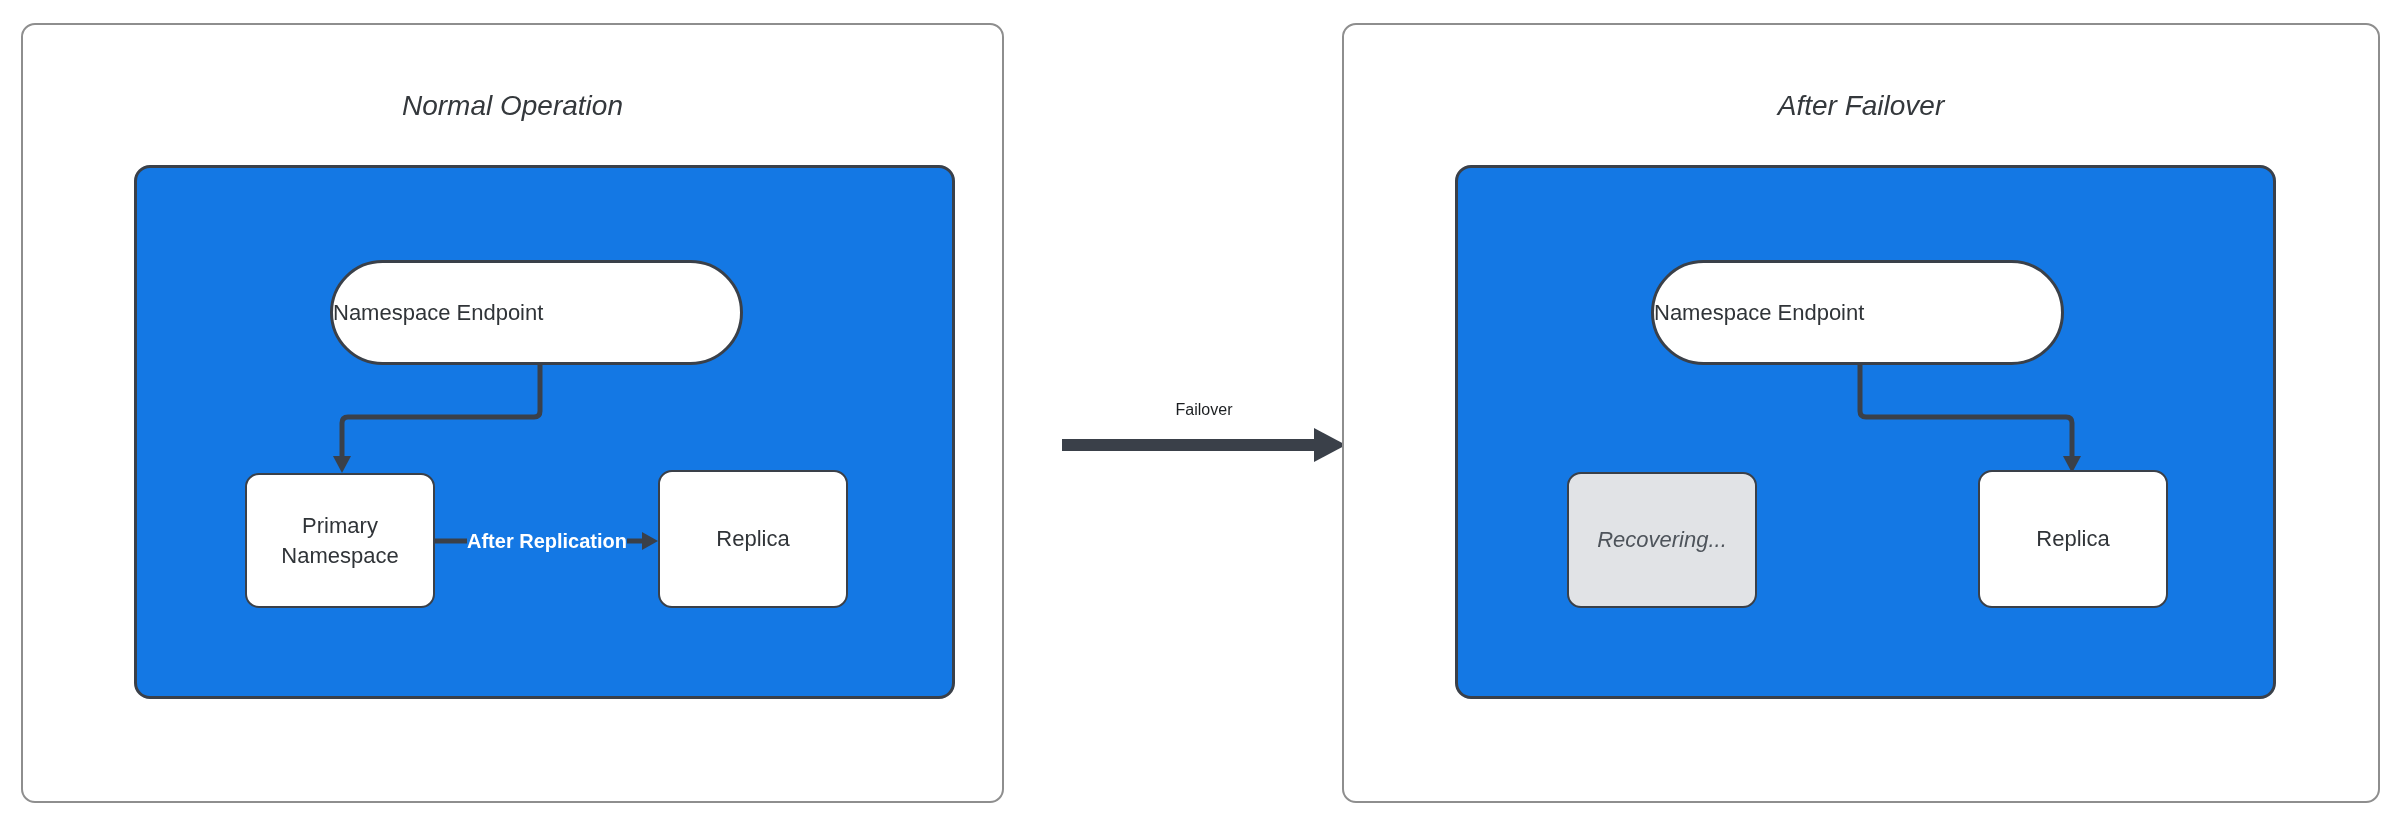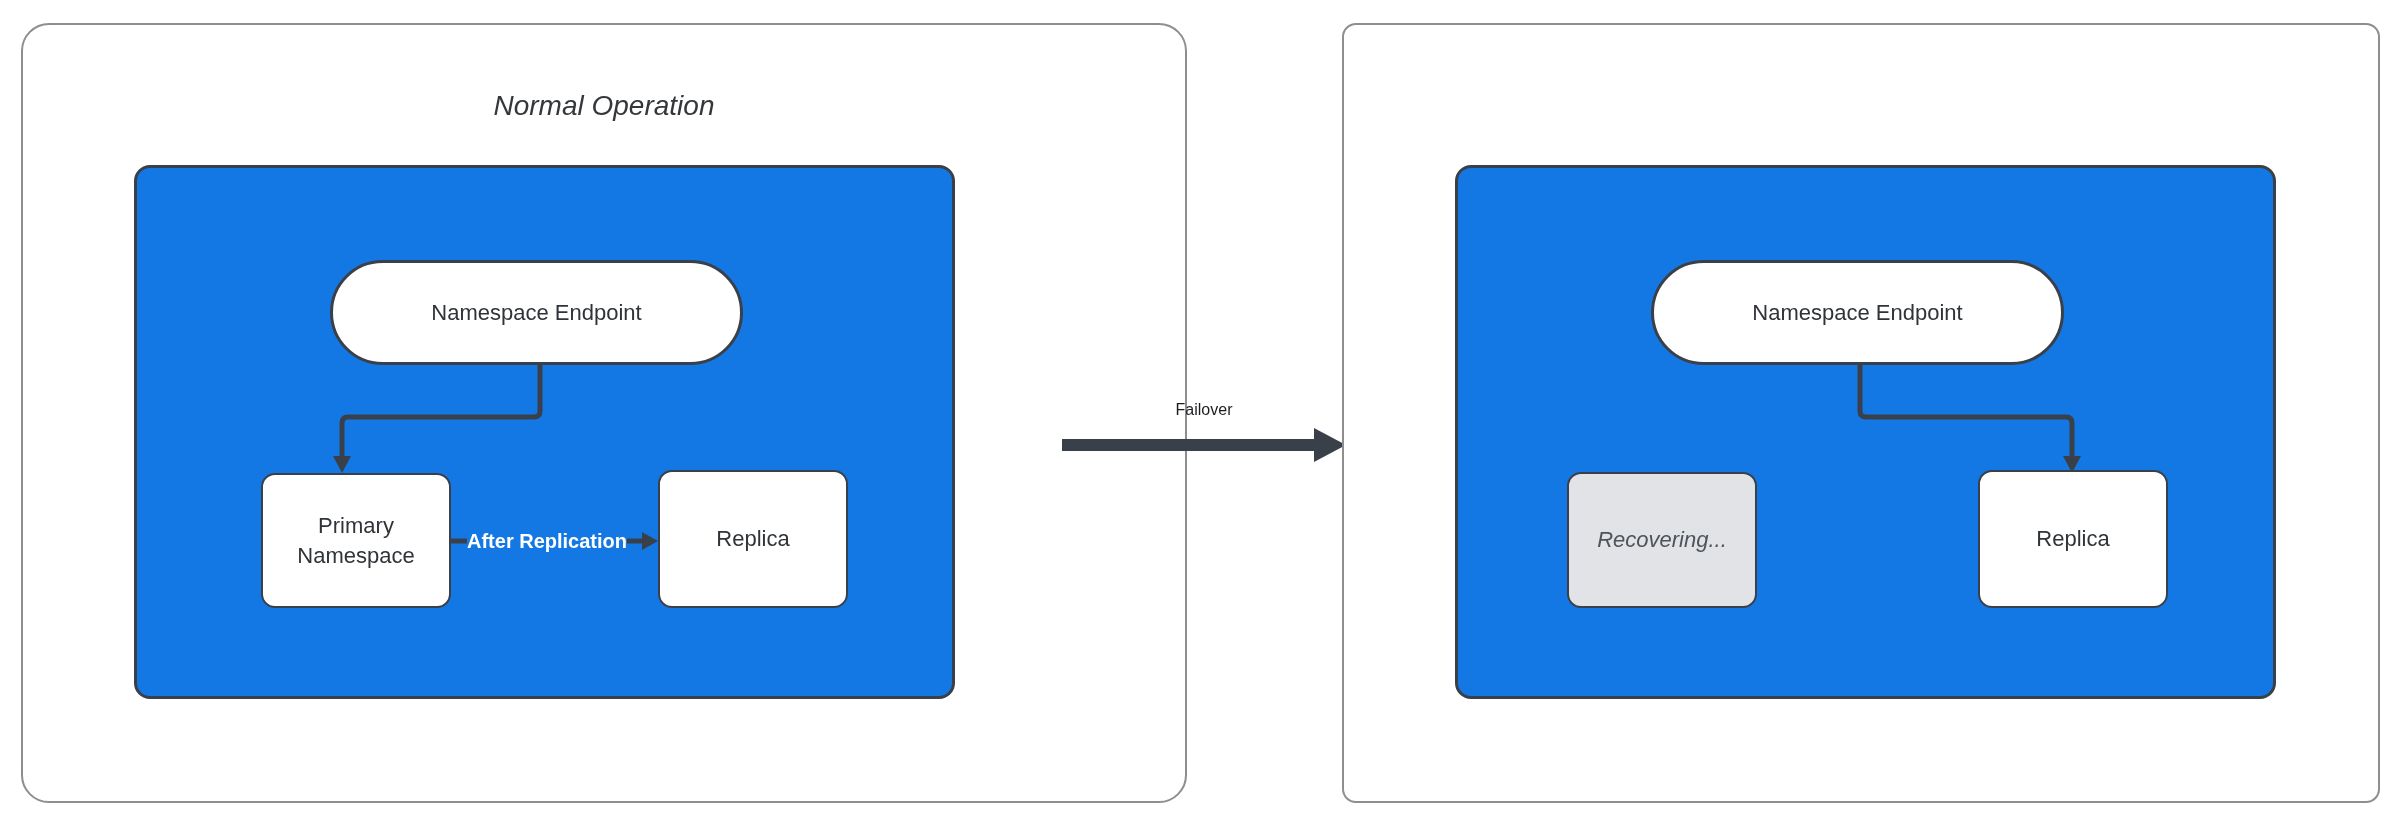--- a/index.html
+++ b/index.html
@@ -14,45 +14,45 @@
   html,body{margin:0;padding:0;background:#fff;}
   .canvas{
     position:relative;width:2407px;height:828px;background:#fff;
     font-family:"Liberation Sans",sans-serif;color:var(--text-dark);
     overflow:hidden;
   }
   .panel{
     position:absolute;top:23px;height:780px;background:#fff;
     border:2px solid var(--panel-border);border-radius:14px;box-sizing:border-box;
   }
-  .panel.left{left:21px;width:1166px;border-radius:28px;}
+  .panel.left{left:21px;width:983px;}
   .panel.right{left:1342px;width:1038px;}
   .panel-title{
     position:absolute;top:64px;left:0;right:0;text-align:center;
     font-style:italic;font-size:28px;line-height:34px;color:#34383C;
   }
   .blue-box{
     position:absolute;left:111px;top:140px;width:821px;height:534px;
     background:var(--blue);border:3px solid var(--stroke);border-radius:16px;
     box-sizing:border-box;
   }
   .pill{
     position:absolute;left:193px;top:92px;width:413px;height:105px;
     background:var(--node-fill);border:3px solid var(--stroke);border-radius:53px;
-    display:flex;align-items:center;justify-content:center;
+    display:flex;align-items:center;justify-content:flex-start;
     font-size:22px;color:var(--text-dark);box-sizing:border-box;
   }
   .node{
     position:absolute;width:190px;height:138px;
     background:var(--node-fill);border:2.5px solid var(--stroke);border-radius:14px;
     display:flex;align-items:center;justify-content:center;text-align:center;
     font-size:22px;line-height:30px;color:var(--text-dark);
     box-sizing:border-box;padding:0 16px;
   }
-  .node.primary{left:108px;top:305px;height:135px;margin-left:16px;}
+  .node.primary{left:108px;top:305px;height:135px;}
   .node.replica-left{left:521px;top:302px;}
   .node.recovering{
     left:109px;top:304px;height:136px;background:var(--recovering-fill);
     color:var(--recovering-text);font-style:italic;
   }
   .node.replica-right{left:520px;top:302px;}
   .connector-svg{
     position:absolute;left:0;top:0;width:821px;height:534px;
     pointer-events:none;
   }
@@ -104,20 +104,21 @@
     </div>
   </div>
 
   <div class="failover-label">Failover</div>
   <svg class="failover-svg" viewBox="0 0 284 44">
     <rect x="0" y="16" width="252" height="12" fill="#3A4049"></rect>
     <polygon points="252,5 252,39 284,22" fill="#3A4049"></polygon>
   </svg>
 
   <div class="panel right">
+    <div class="panel-title">After Failover</div>
 
     <div class="blue-box">
 
       <svg class="connector-svg" viewBox="0 0 821 534">
         <path d="M402 197 V243 Q402 249 408 249 H608 Q614 249 614 255 V289" fill="none" stroke="#3A4049" stroke-width="5" stroke-linejoin="round"></path>
         <polygon points="605,288 623,288 614,305" fill="#3A4049"></polygon>
       </svg>
 
       <div class="pill">
         <span>Namespace Endpoint</span>

